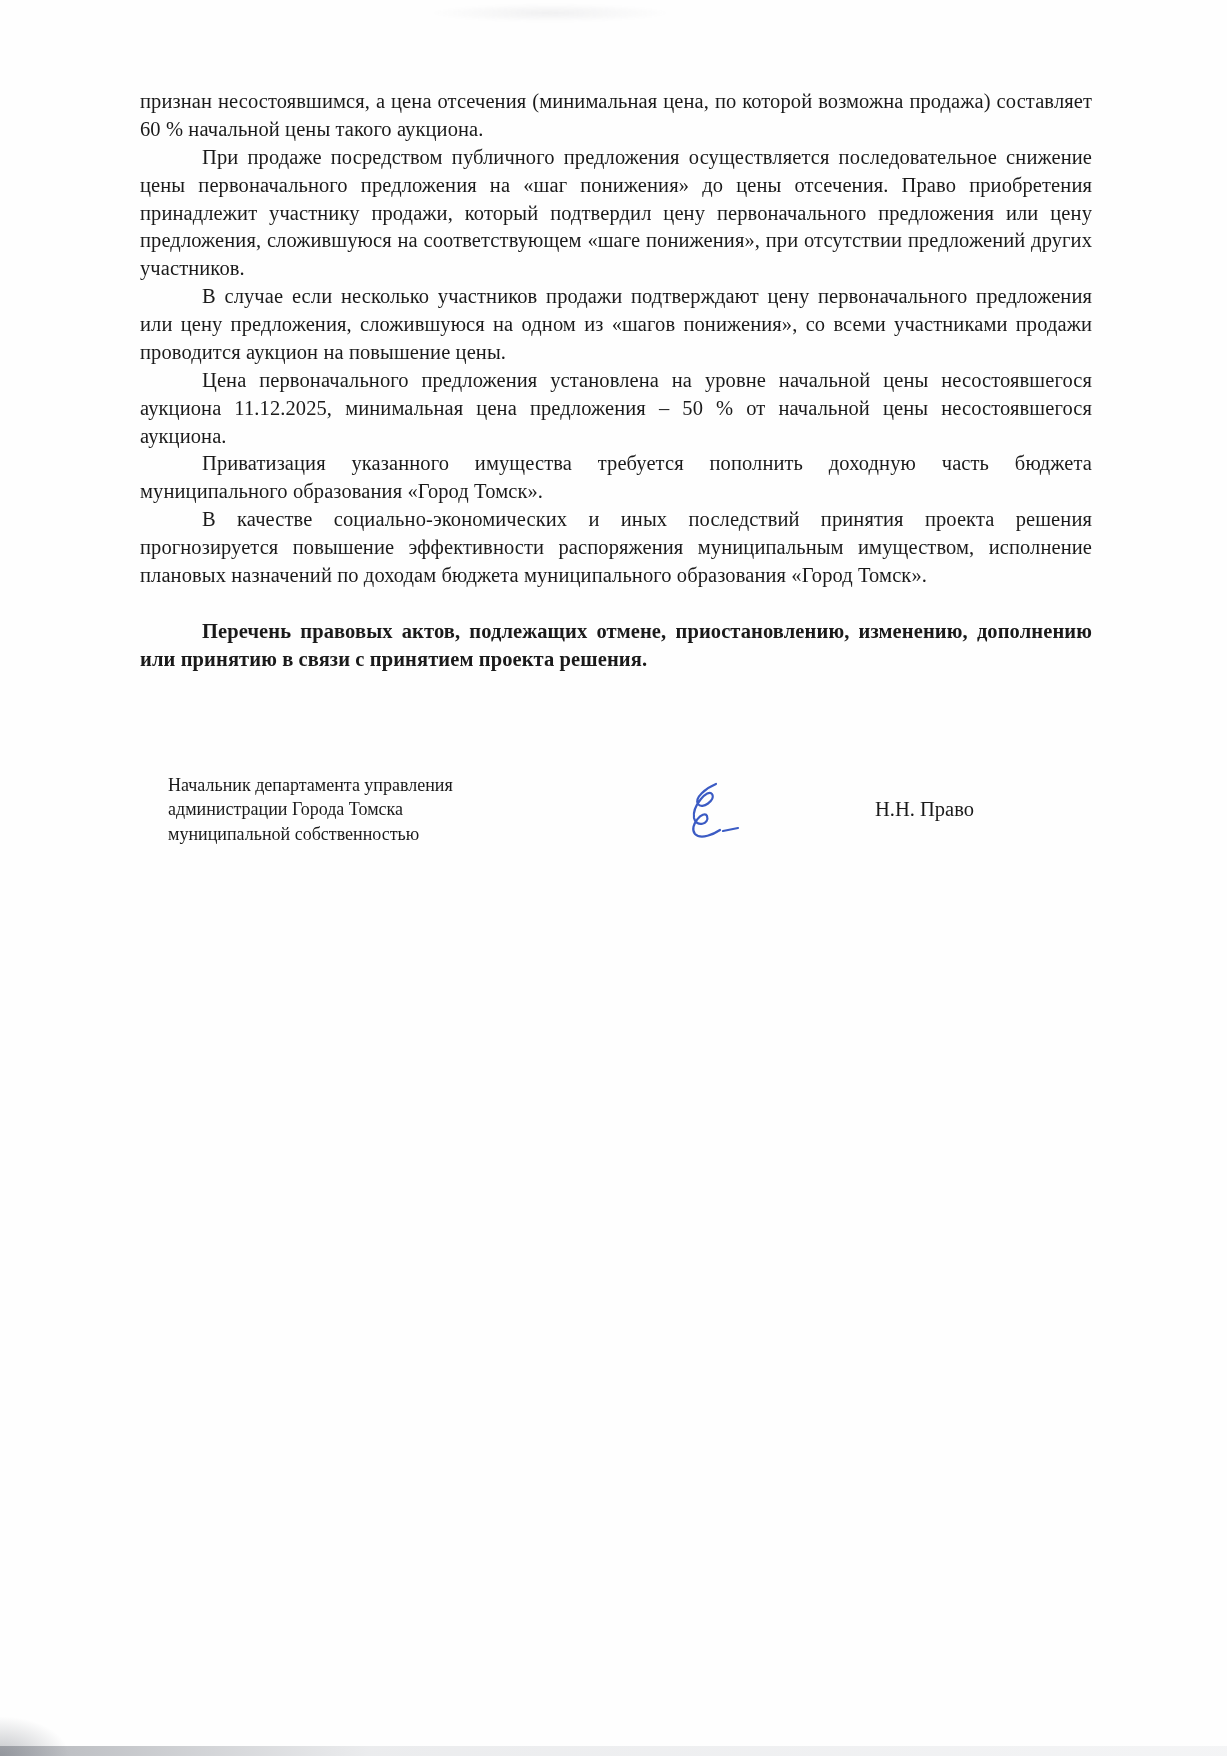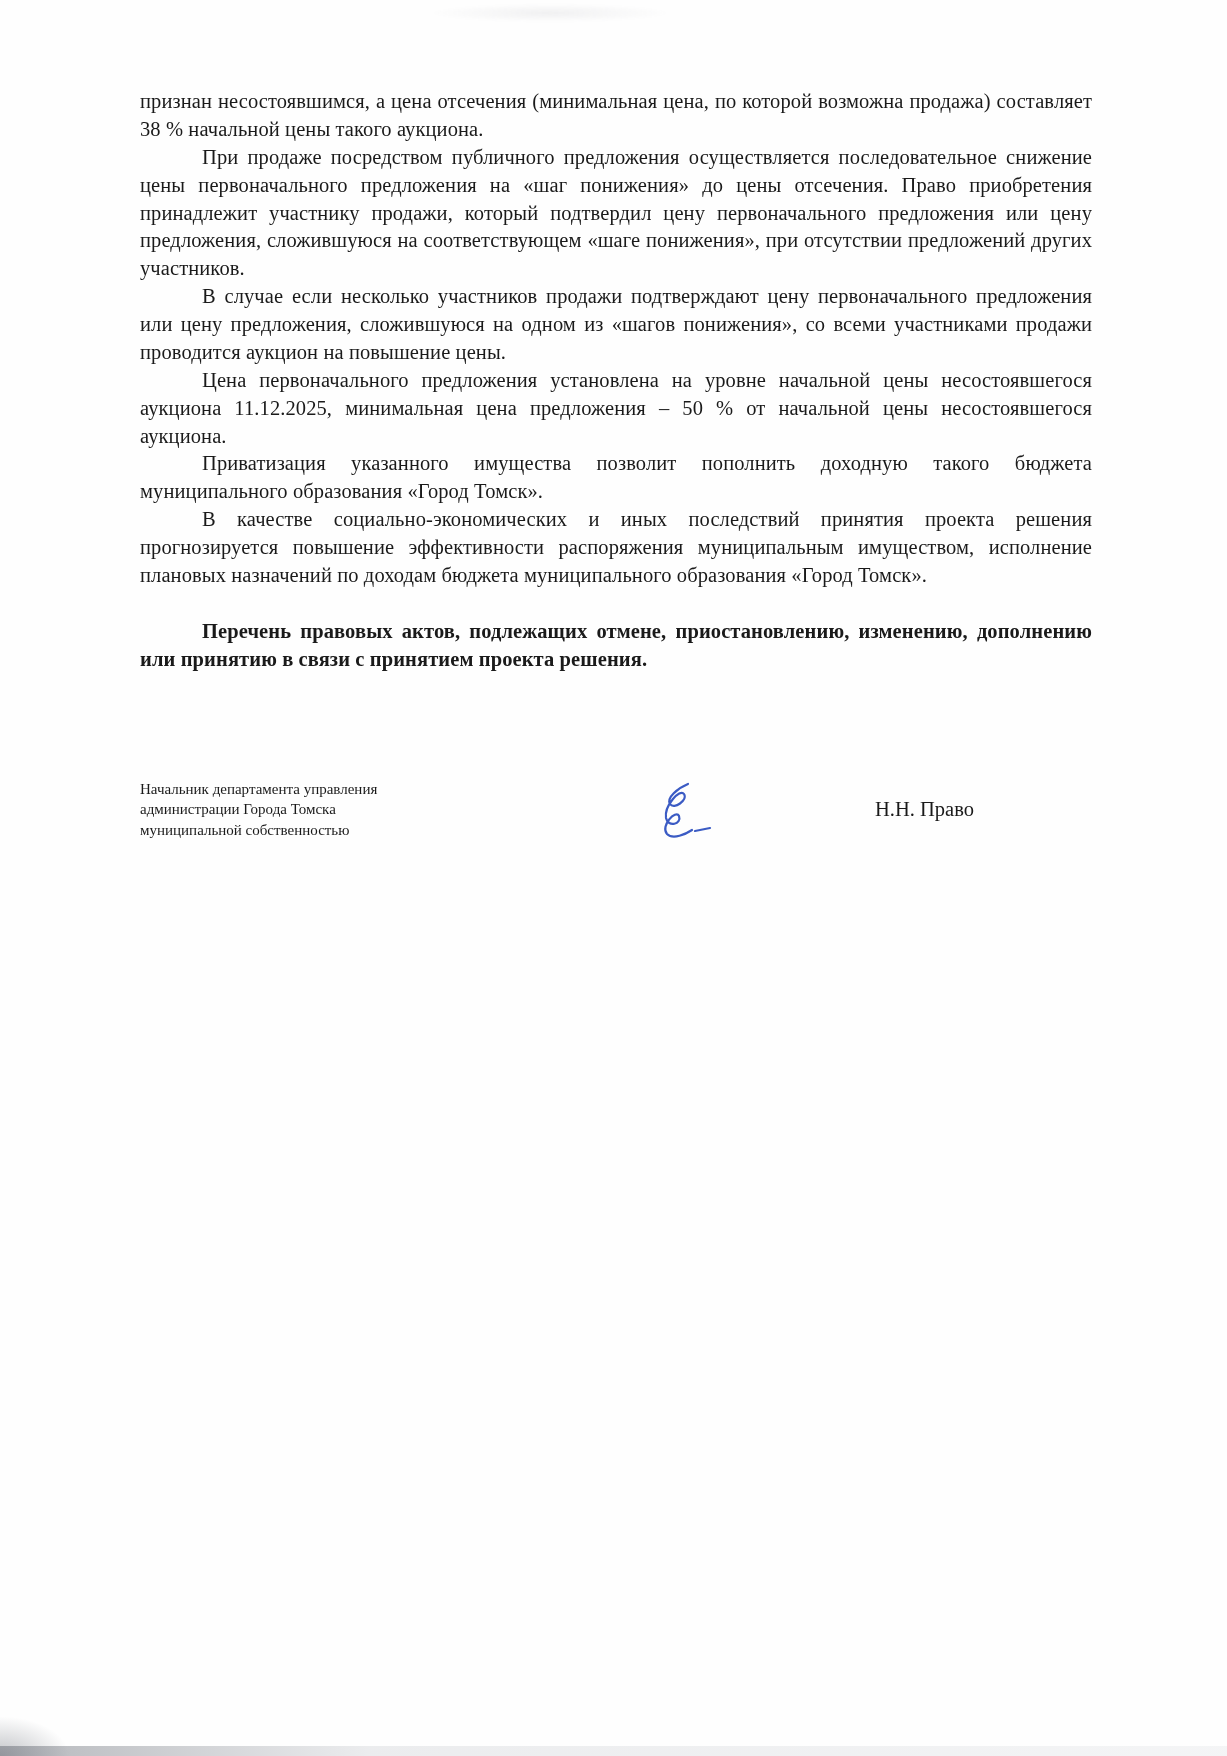--- a/index.html
+++ b/index.html
@@ -30,22 +30,23 @@
   .para.no-indent { text-indent: 0; }
   .para.bold { font-weight: bold; font-family: Liberation Serif, serif; }
   .spacer-before-heading { height: 28px; }
   .signature-block {
     display: flex;
     align-items: center;
     margin-top: 96px;
   }
   .signature-title {
     width: 430px;
-    font-size: 15px;
+    font-size: 18px;
     line-height: 1.35;
+    margin-left: 28px;
   }
   .signature-title div { white-space: nowrap; }
   .signature-mark {
     margin-left: 62px;
     margin-top: 8px;
     flex: 0 0 auto;
   }
   .signature-name {
     margin-left: auto;
     margin-right: 118px;
@@ -74,25 +75,25 @@
     width: 70px; height: 40px;
     background: radial-gradient(ellipse at bottom left, rgba(80,85,95,0.35), rgba(80,85,95,0) 70%);
     pointer-events: none;
   }
 </style>
 </head>
 <body>
 
 <div class="page">
 
-  <p class="para no-indent">признан несостоявшимся, а цена отсечения (минимальная цена, по которой возможна продажа) составляет 38 % начальной цены такого аукциона.</p>
+  <p class="para no-indent">признан несостоявшимся, а цена отсечения (минимальная цена, по которой возможна продажа) составляет 60 % начальной цены такого аукциона.</p>
   <p class="para">При продаже посредством публичного предложения осуществляется последовательное снижение цены первоначального предложения на «шаг понижения» до цены отсечения. Право приобретения принадлежит участнику продажи, который подтвердил цену первоначального предложения или цену предложения, сложившуюся на соответствующем «шаге понижения», при отсутствии предложений других участников.</p>
   <p class="para">В случае если несколько участников продажи подтверждают цену первоначального предложения или цену предложения, сложившуюся на одном из «шагов понижения», со всеми участниками продажи проводится аукцион на повышение цены.</p>
   <p class="para">Цена первоначального предложения установлена на уровне начальной цены несостоявшегося аукциона 11.12.2025, минимальная цена предложения – 50 % от начальной цены несостоявшегося аукциона.</p>
-  <p class="para">Приватизация указанного имущества позволит пополнить доходную такого бюджета муниципального образования «Город Томск».</p>
+  <p class="para">Приватизация указанного имущества требуется пополнить доходную часть бюджета муниципального образования «Город Томск».</p>
   <p class="para">В качестве социально-экономических и иных последствий принятия проекта решения прогнозируется повышение эффективности распоряжения муниципальным имуществом, исполнение плановых назначений по доходам бюджета муниципального образования «Город Томск».</p>
 
   <div class="spacer-before-heading"></div>
 
   <p class="para bold">Перечень правовых актов, подлежащих отмене, приостановлению, изменению, дополнению или принятию в связи с принятием проекта решения.</p>
 
   <div class="signature-block">
     <div class="signature-title">
       <div>Начальник департамента управления</div>
       <div>администрации Города Томска</div>

